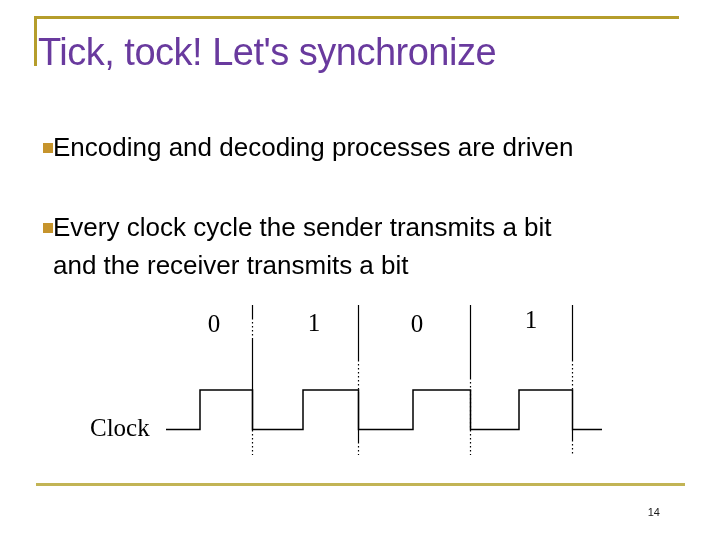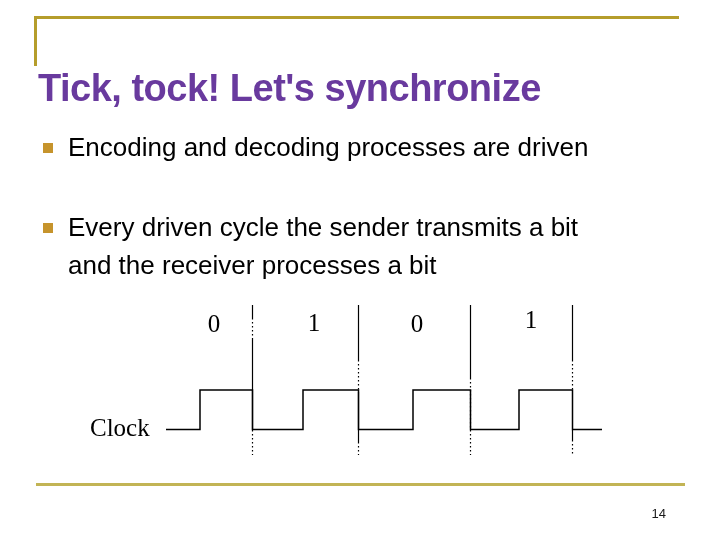--- a/index.html
+++ b/index.html
@@ -23,54 +23,54 @@
   }
   .bottom-accent {
     position: absolute; left: 36px; top: 483px;
     width: 649px; height: 3px; background: #C2B455;
   }
 
   
   .title {
     position: absolute; left: 38px; top: 26px; width: 650px;
     color: #693A9E;
-    font-size: 38px; font-weight: bold;
-    line-height: 53px; letter-spacing: -0.5px; margin-top: 36px;
+    font-size: 38px; font-weight: normal;
+    line-height: 53px; letter-spacing: -0.5px;
   }
   .title div { white-space: nowrap; }
 
   
   .bullet-item {
     position: absolute; left: 43px; width: 630px;
     font-size: 26px; line-height: 38px; color: #000;
   }
   .bullet-item.first  { top: 128px; }
   .bullet-item.second { top: 208px; }
   .bullet-marker {
     position: absolute; left: 0; top: 15px;
     width: 10px; height: 10px; background: #C6942C;
   }
-  .bullet-text { margin-left: 25px; }
+  .bullet-text { margin-left: 10px; }
   .bullet-text .line { white-space: nowrap; }
   .emph { font-weight: bold; font-style: italic; }
 
   
   .waveform-svg { position: absolute; left: 0; top: 0; }
   .waveform-svg text {
     font-family: "Liberation Serif", serif;
     fill: #000;
   }
   .wf-solid  { stroke: #000; stroke-width: 1.2; }
   .wf-dotted { stroke: #000; stroke-width: 1.2; stroke-dasharray: 1.5 2.5; }
   .wf-clock  { stroke: #000; stroke-width: 1.5; fill: none; }
 
   
   .page-number {
-    position: absolute; right: 54px; top: 506px;
-    font-size: 13px; color: #1a1a1a;
+    position: absolute; right: 60px; top: 506px;
+    font-size: 11px; color: #1a1a1a;
   }
 </style>
 </head>
 <body>
 
 <div class="slide">
 
   <div class="top-accent"></div>
   <div class="left-accent"></div>
 
@@ -81,22 +81,22 @@
   <div class="bullet-item first">
     <span class="bullet-marker"></span>
     <div class="bullet-text">
       <div class="line">Encoding and decoding processes are driven</div>
     </div>
   </div>
 
   <div class="bullet-item second">
     <span class="bullet-marker"></span>
     <div class="bullet-text">
-      <div class="line">Every driven cycle the sender transmits a bit</div>
-      <div class="line">and the receiver processes a bit</div>
+      <div class="line">Every clock cycle the sender transmits a bit</div>
+      <div class="line">and the receiver transmits a bit</div>
     </div>
   </div>
 
   <svg class="waveform-svg" width="720" height="540" viewBox="0 0 720 540">
 
     <g>
       <line class="wf-solid" x1="252.5" y1="305" x2="252.5" y2="318"></line>
       <line class="wf-dotted" x1="252.5" y1="318" x2="252.5" y2="338"></line>
       <line class="wf-solid" x1="252.5" y1="338" x2="252.5" y2="430"></line>
       <line class="wf-dotted" x1="252.5" y1="430" x2="252.5" y2="455"></line>

